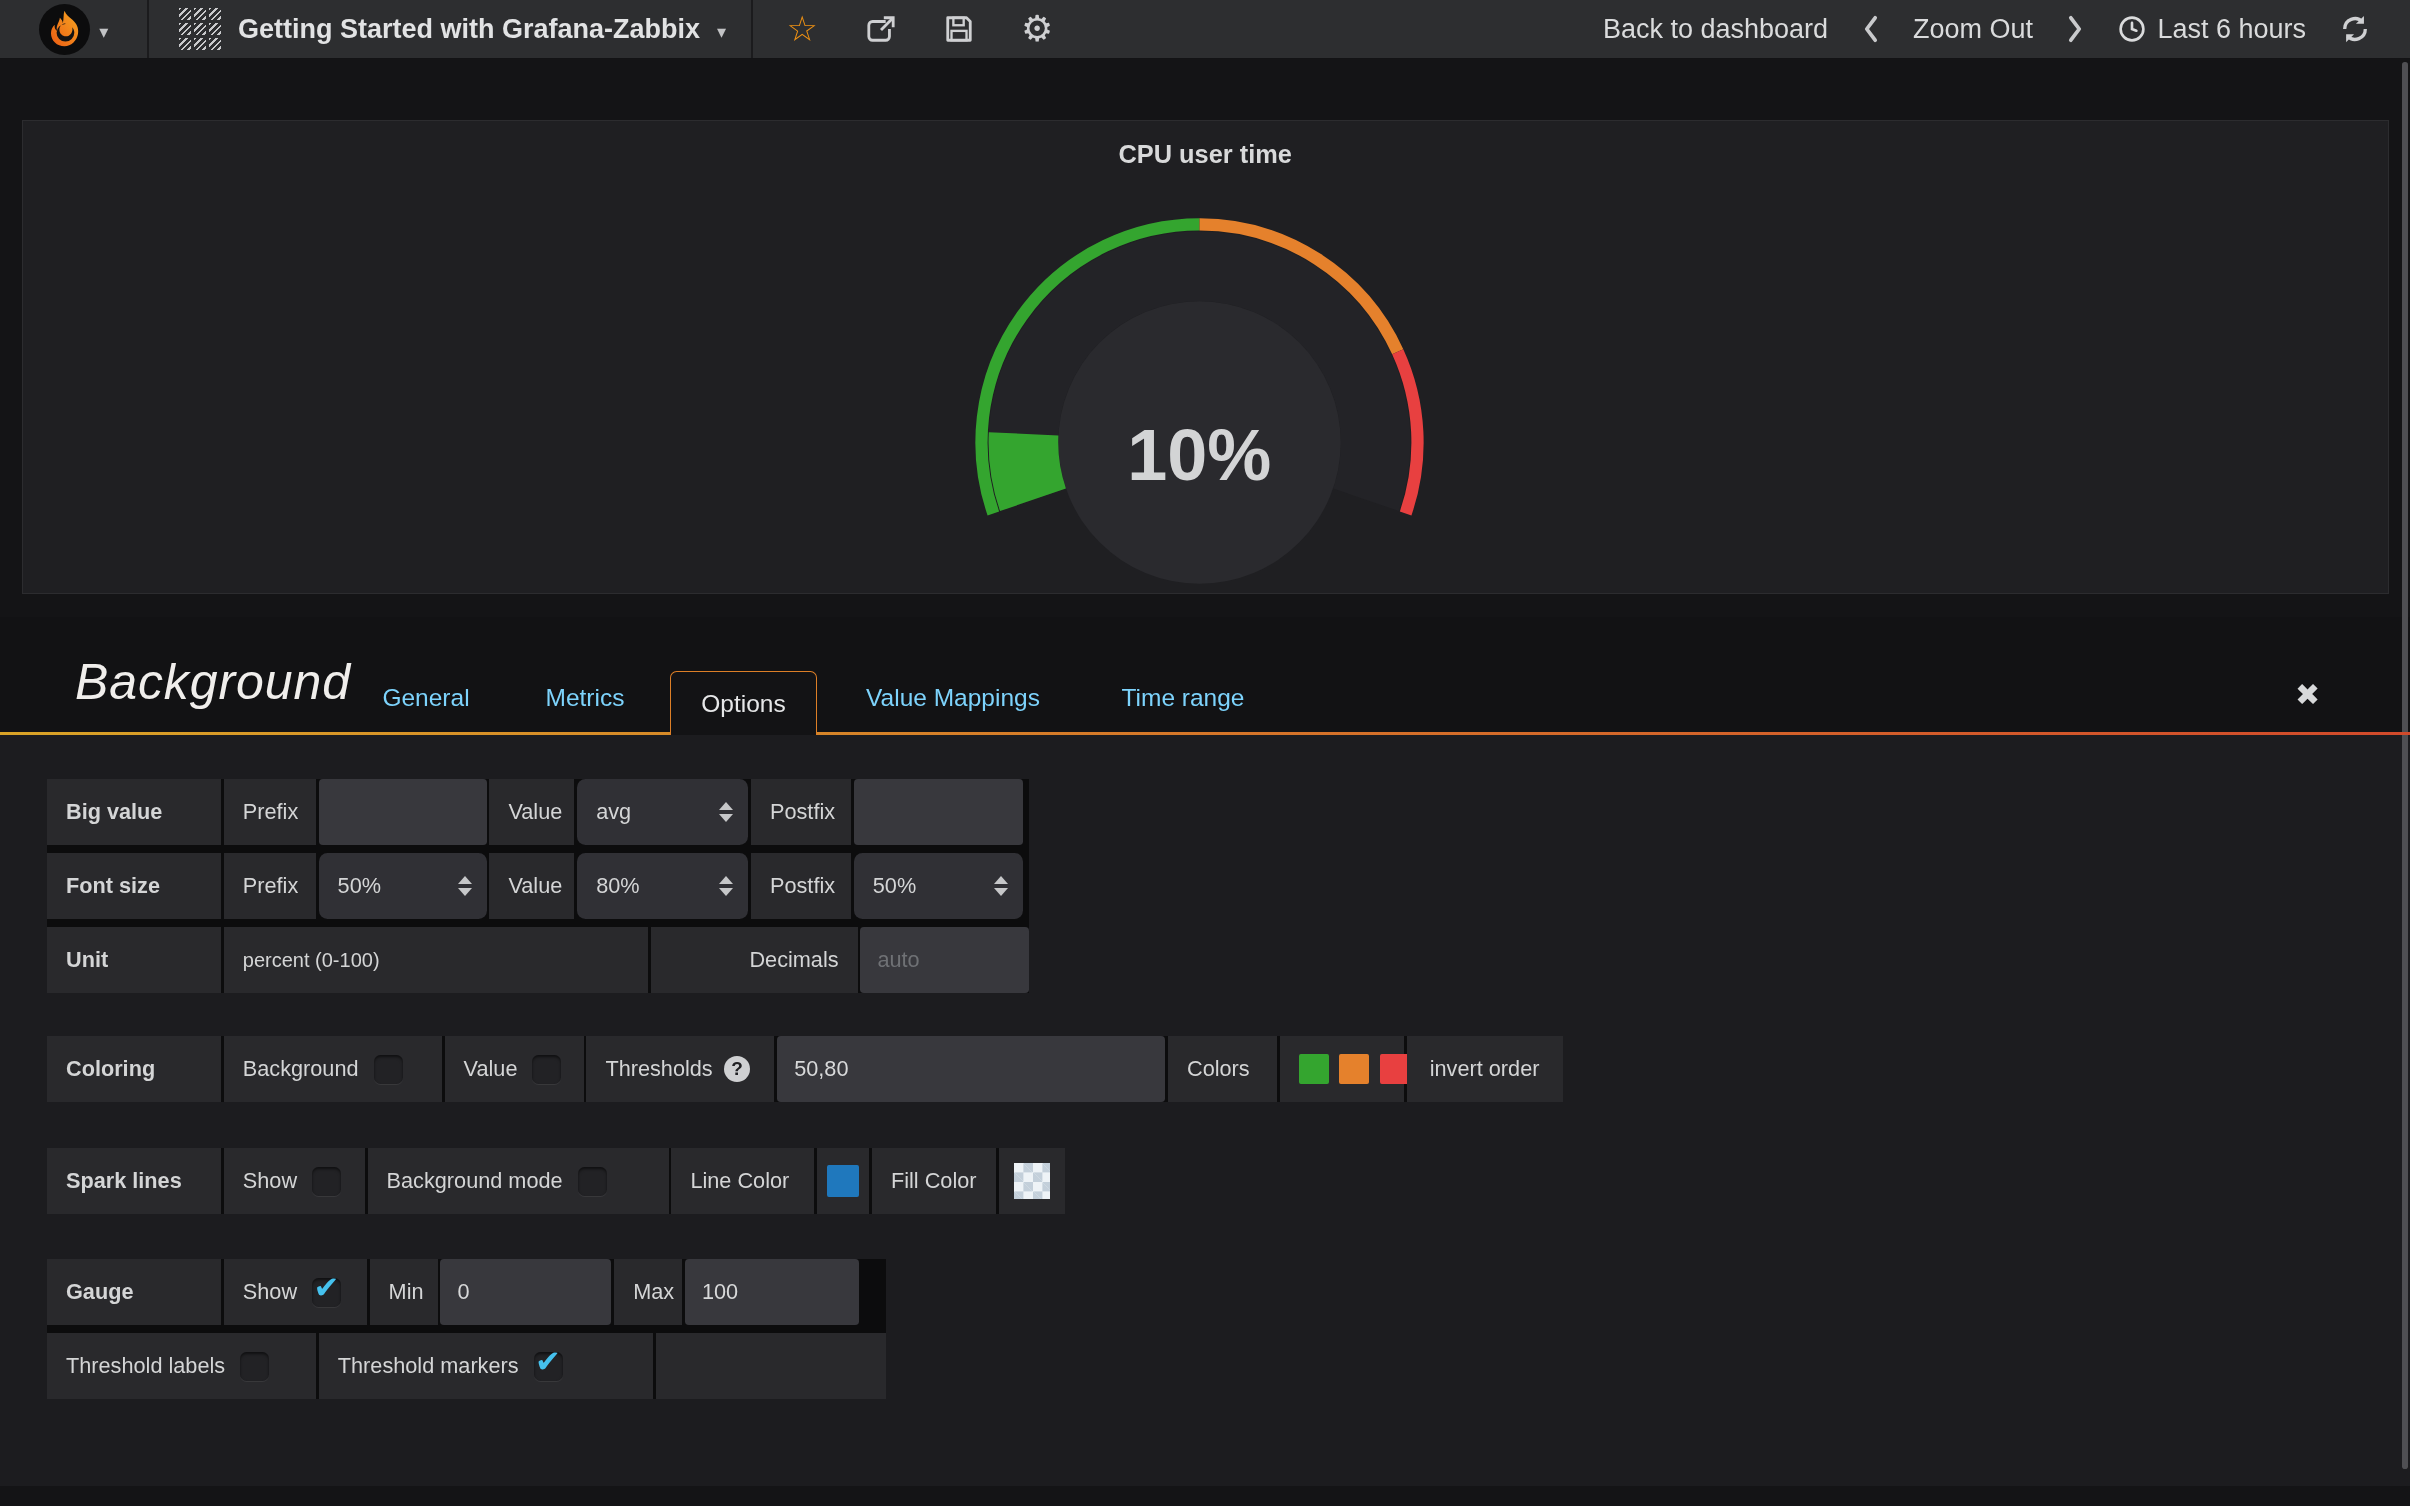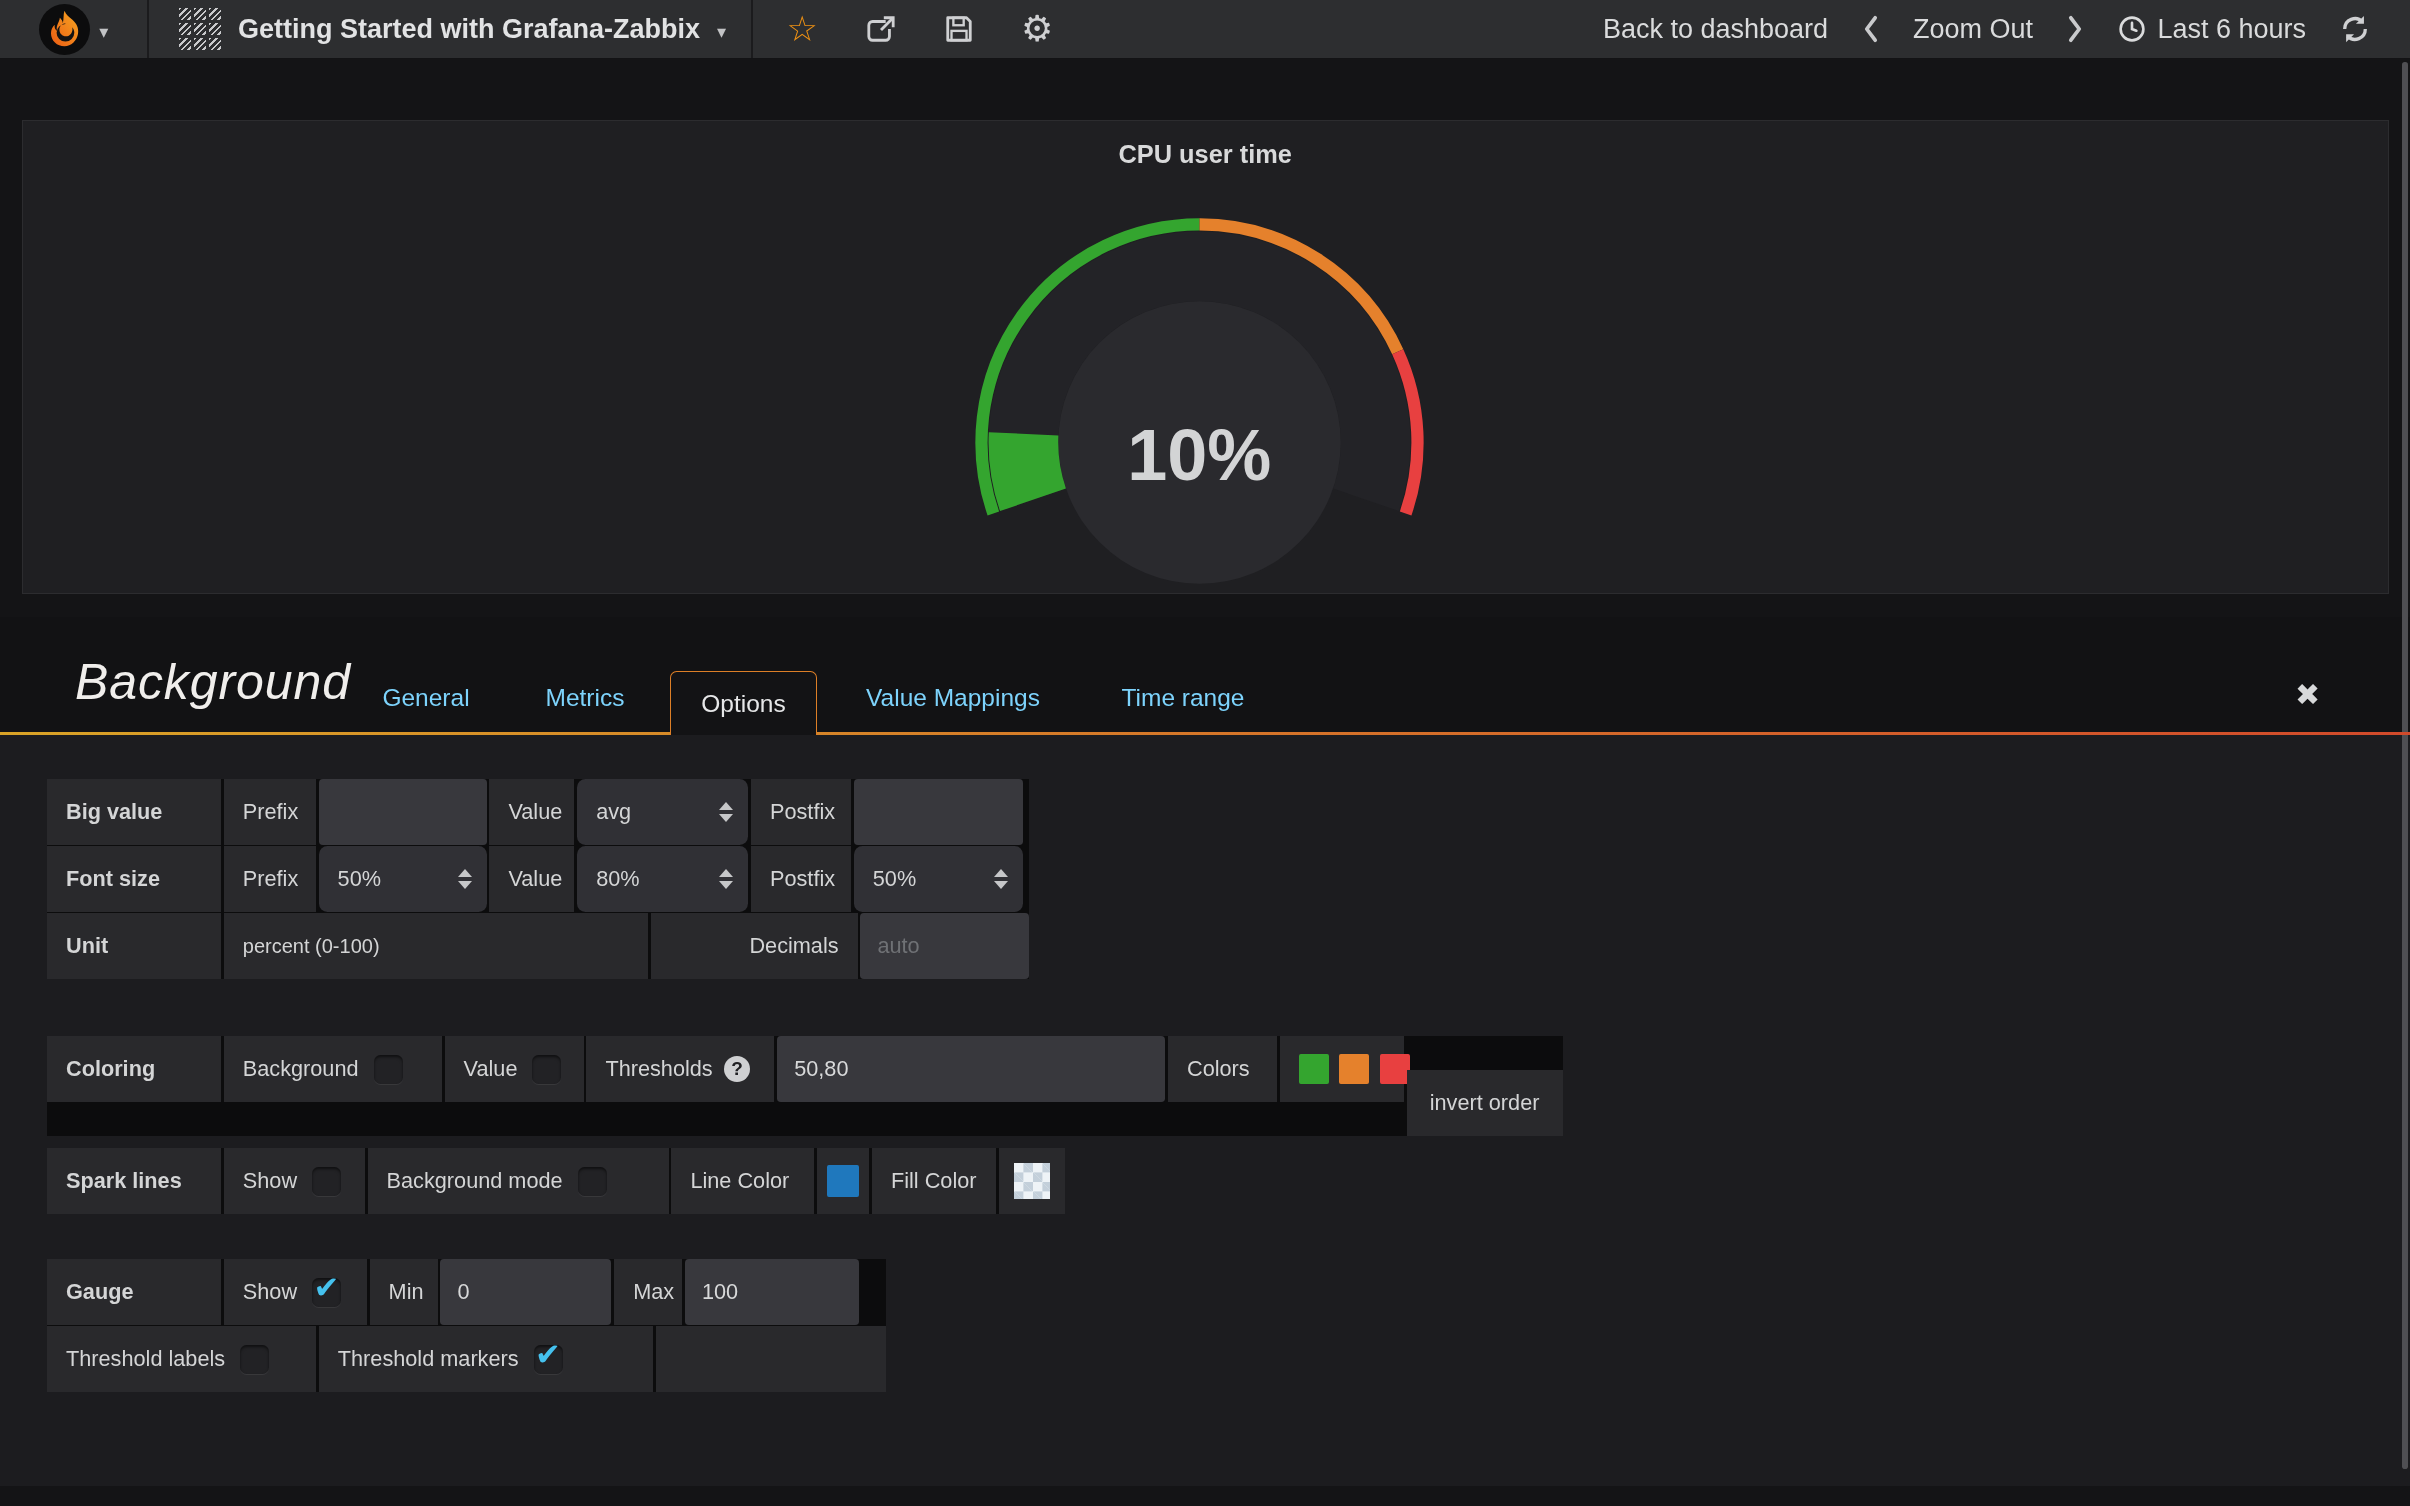--- a/index.html
+++ b/index.html
@@ -60,21 +60,21 @@
     position:absolute; left:670px; top:54px; width:147px; height:64px;
     background:#131315; border:1.9px solid #dd7f27; border-bottom:none;
     border-radius:6.6px 6.6px 0 0; z-index:2;
     display:flex; align-items:center; justify-content:center;
     font-size:24.5px; color:#e6e7e8; cursor:pointer;
   }
   .close-x{ position:absolute; left:2295px; top:60px; font-size:30px; color:#d8d9da; cursor:pointer; font-weight:bold; }
   .editor-content{ position:absolute; top:118px; left:0; right:0; bottom:0; background:#1c1c1f; }
 
   
-  .ftable{ position:absolute; display:flex; flex-direction:column; gap:1px; background:#0c0c0d; padding:0; width:max-content; }
+  .ftable{ position:absolute; display:flex; flex-direction:column; gap:8px; background:#0c0c0d; padding:0; width:max-content; }
   .frow{ display:flex; gap:2.8px; }
   .cell{
     background:#29292c; height:66px; display:flex; align-items:center;
     font-size:21.7px; color:#d4d5d6; padding:0 19px;
   }
   .cell.bold{ font-weight:bold; }
   .cell.plain-cell{ padding:0; background:transparent; }
   input.txt{
     width:100%; height:100%; background:#38383d; border:none; outline:none;
     color:#d8d9da; font-size:21.7px; padding:0 17px; font-family:inherit; border-radius:3.8px;
@@ -106,21 +106,21 @@
   .swatch-line{ width:32px; height:32px; border-radius:1.9px; margin:0 auto; cursor:pointer; }
   .checker{
     width:36px; height:36px; margin:0 auto; cursor:pointer;
     background-image:
       linear-gradient(45deg,#c3cfda 26%,transparent 26%,transparent 74%,#c3cfda 74%),
       linear-gradient(45deg,#c3cfda 26%,#eef3f7 26%,#eef3f7 74%,#c3cfda 74%);
     background-size:19px 19px; background-position:0 0,9.4px 9.4px;
   }
   .link{ cursor:pointer; }
   .right-align{ justify-content:flex-end; }
-  .center-align{ justify-content:center;margin-top:34px; }
+  .center-align{ justify-content:center; }
 
   
   .scroll-thumb{ position:absolute; right:2.8px; top:62px; width:6.6px; height:1407px; background:#4f4f53; border-radius:2.8px; }
 </style>
 </head>
 <body>
 
 <header class="navbar">
   <div class="logo-sec">
     <div class="logo-circle">

